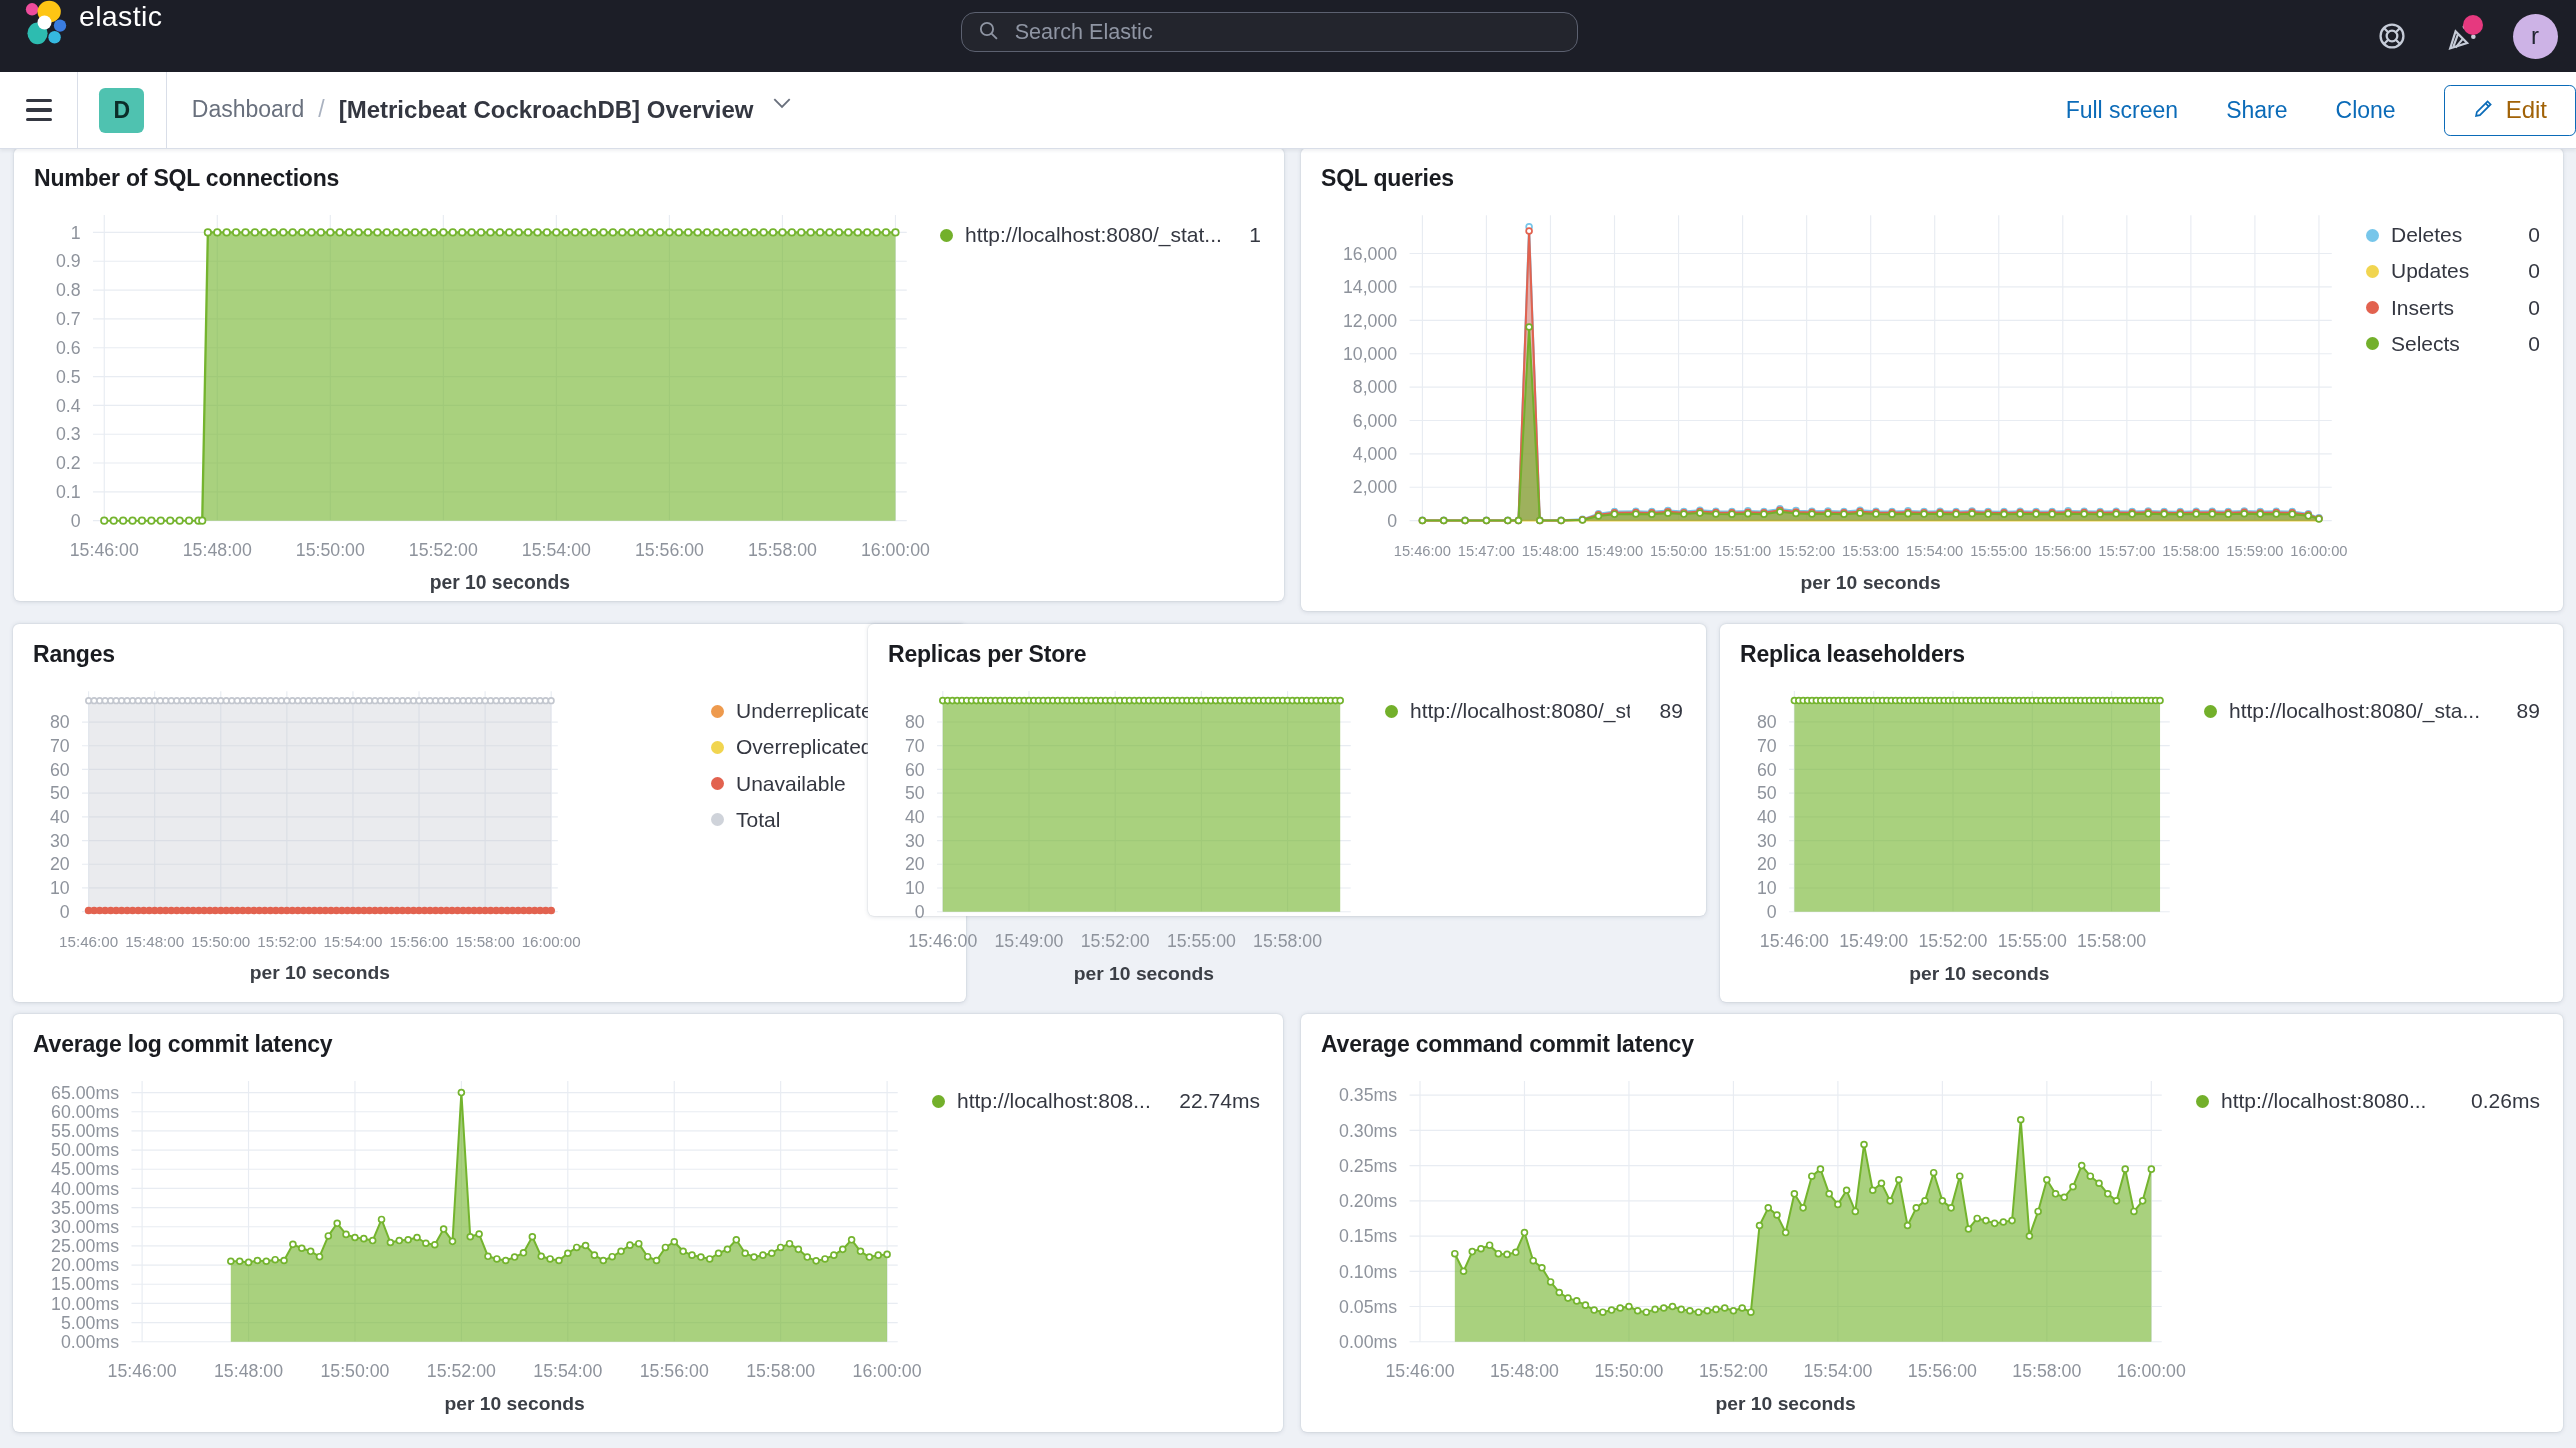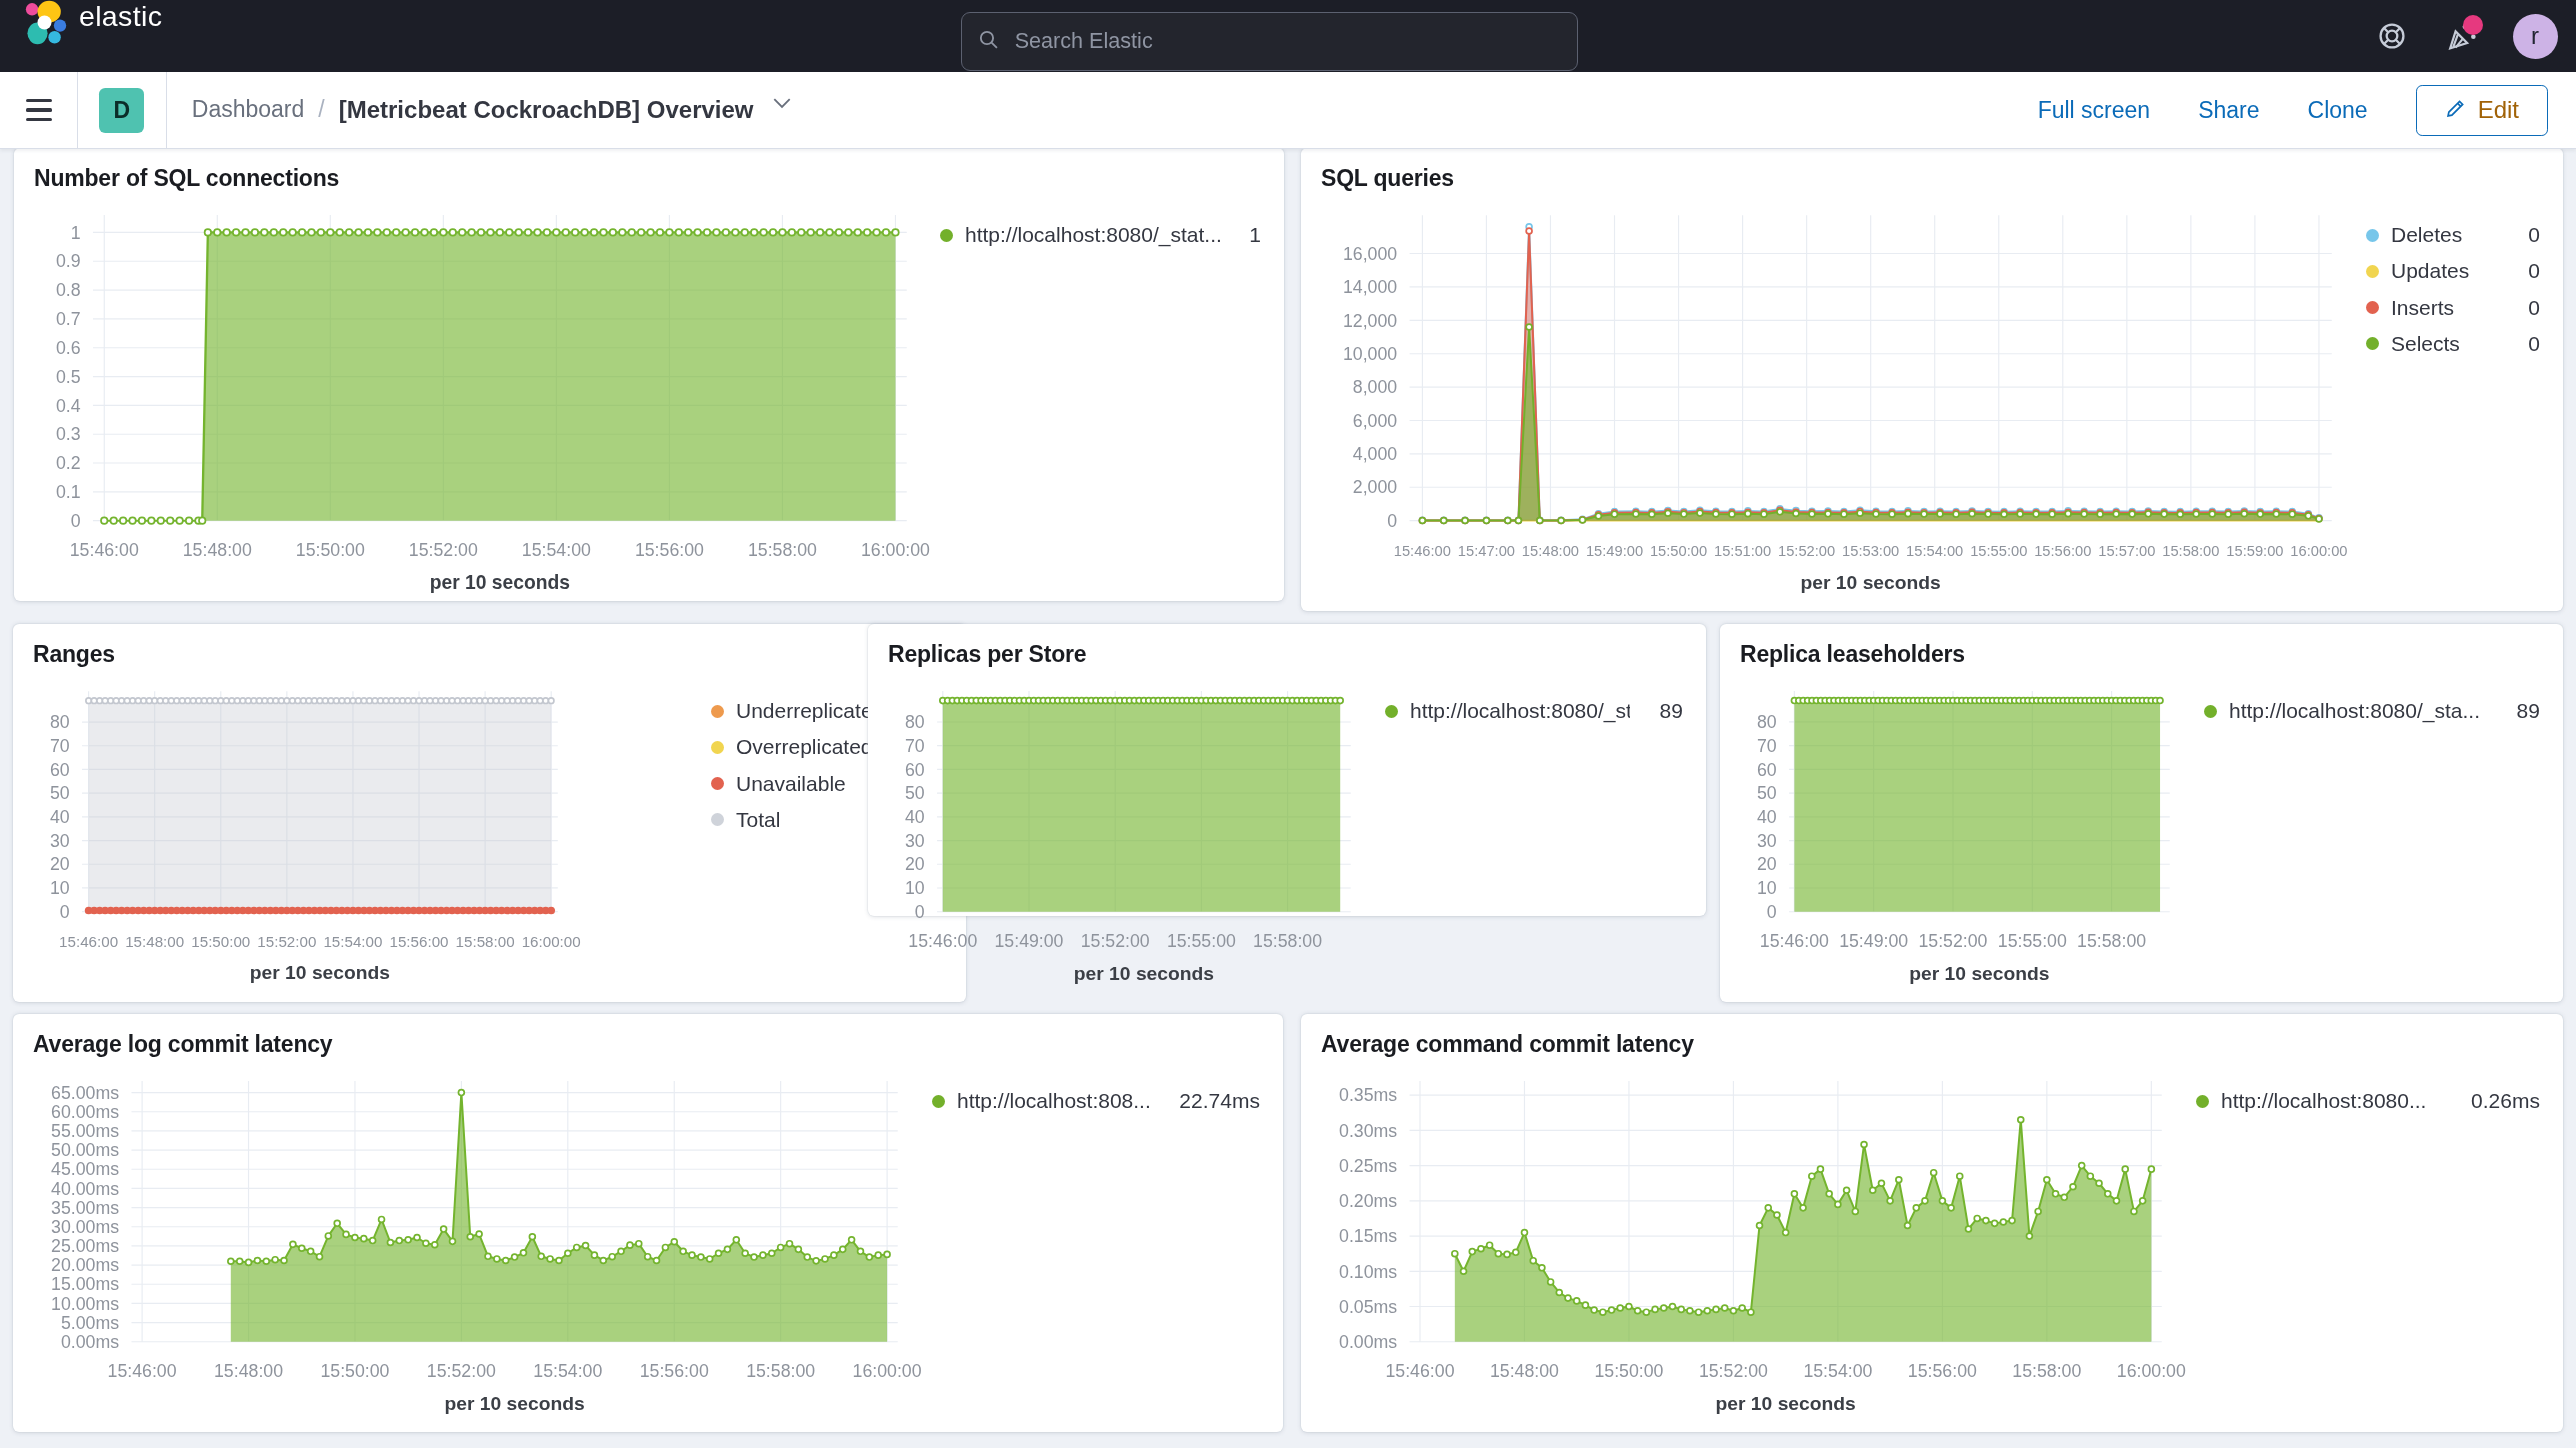--- a/index.html
+++ b/index.html
@@ -6,22 +6,22 @@
   html,body { margin:0; padding:0; }
   body {
     width:2576px; height:1448px; position:relative; overflow:hidden;
     background:#eef1f6; font-family:"Liberation Sans", sans-serif;
   }
   
   .header { position:absolute; left:0; top:0; width:2576px; height:72px; background:#1c1e27; z-index:5; }
   .brand { position:absolute; left:21.6px; top:0; height:72px; display:flex; align-items:flex-start; gap:12.3px; }
   .brand-text { color:#fff; font-size:28.5px; font-weight:500; letter-spacing:0.4px; }
   .search {
-    position:absolute; left:961px; top:11.6px; width:617px; height:59px;
-    border:0.8px solid #5c6170; border-radius:9px; background:rgba(255,255,255,.03);
+    position:absolute; left:961px; top:11.6px; width:617px; height:40px;
+    border:0.8px solid #5c6170; border-radius:14px; background:rgba(255,255,255,.03);
     display:flex; align-items:center; padding:0 15.4px; gap:12.3px;justify-content:space-between;
   }
   .search input {
     flex:1; background:transparent; border:none; outline:none;
     color:#c6ccd8; font-size:21.6px; font-family:"Liberation Sans",sans-serif;
   }
   .search input::placeholder { color:#8f95a3; }
   .header-icons { position:absolute; right:18.5px; top:0; height:72px; display:flex; align-items:center; gap:34px; }
   .hicon { position:relative; width:35px; height:35px; display:flex; align-items:center; justify-content:center; cursor:pointer; }
   .notif-dot { position:absolute; right:-4.6px; top:-3.1px; width:20px; height:20px; border-radius:50%; background:#e6397f; }
@@ -36,21 +36,21 @@
   .hamburger { width:77px; height:77px; display:flex; flex-direction:column; justify-content:center; align-items:center; gap:6.2px; cursor:pointer; }
   .hamburger .bar { width:26px; height:3.1px; background:#343741; border-radius:1.5px; }
   .tdivider { width:0.8px; height:77px; background:#d9dee8; }
   .badge-d { width:45px; height:45px; margin:0 21.6px; border-radius:6.2px; background:#4fc2b0; color:#0b2d29;
     font-weight:700; font-size:23px; display:flex; align-items:center; justify-content:center; cursor:pointer; }
   .crumbs { display:flex; align-items:flex-start; gap:14px; margin-left:25px; }
   .crumb-root { color:#69707d; font-size:23px; cursor:pointer; }
   .crumb-sep { color:#aab2c0; font-size:23px; }
   .crumb-cur { color:#343741; font-size:24px; font-weight:700; }
   .crumb-chevron { margin-left:4.6px; cursor:pointer; display:flex; align-items:center; }
-  .toolbar-actions { margin-left:auto; display:flex; align-items:center; gap:48px; padding-right:28px; }
+  .toolbar-actions { margin-left:auto; display:flex; align-items:center; gap:48px; }
   .tlink { color:#0b6bb8; font-size:23px; cursor:pointer; white-space:nowrap; }
   .btn-edit { height:51px; padding:0 28px; border:1.5px solid #0b6bb8; border-radius:6.2px; background:#fff;
     color:#a16207; font-size:24px; display:flex; align-items:center; gap:10px; cursor:pointer; }
   
   .panel {
     position:absolute; background:#fff; border-radius:6.2px; padding:17px 20px 10.8px 20px;
     box-shadow:0 0.8px 4.6px rgba(80,90,110,.18), 0 0 0 0.8px rgba(152,162,179,.10);
     display:flex; flex-direction:column;
   }
   .panel-title { font-size:23px; font-weight:700; color:#1a1c21; letter-spacing:-0.2px; flex:none; }

